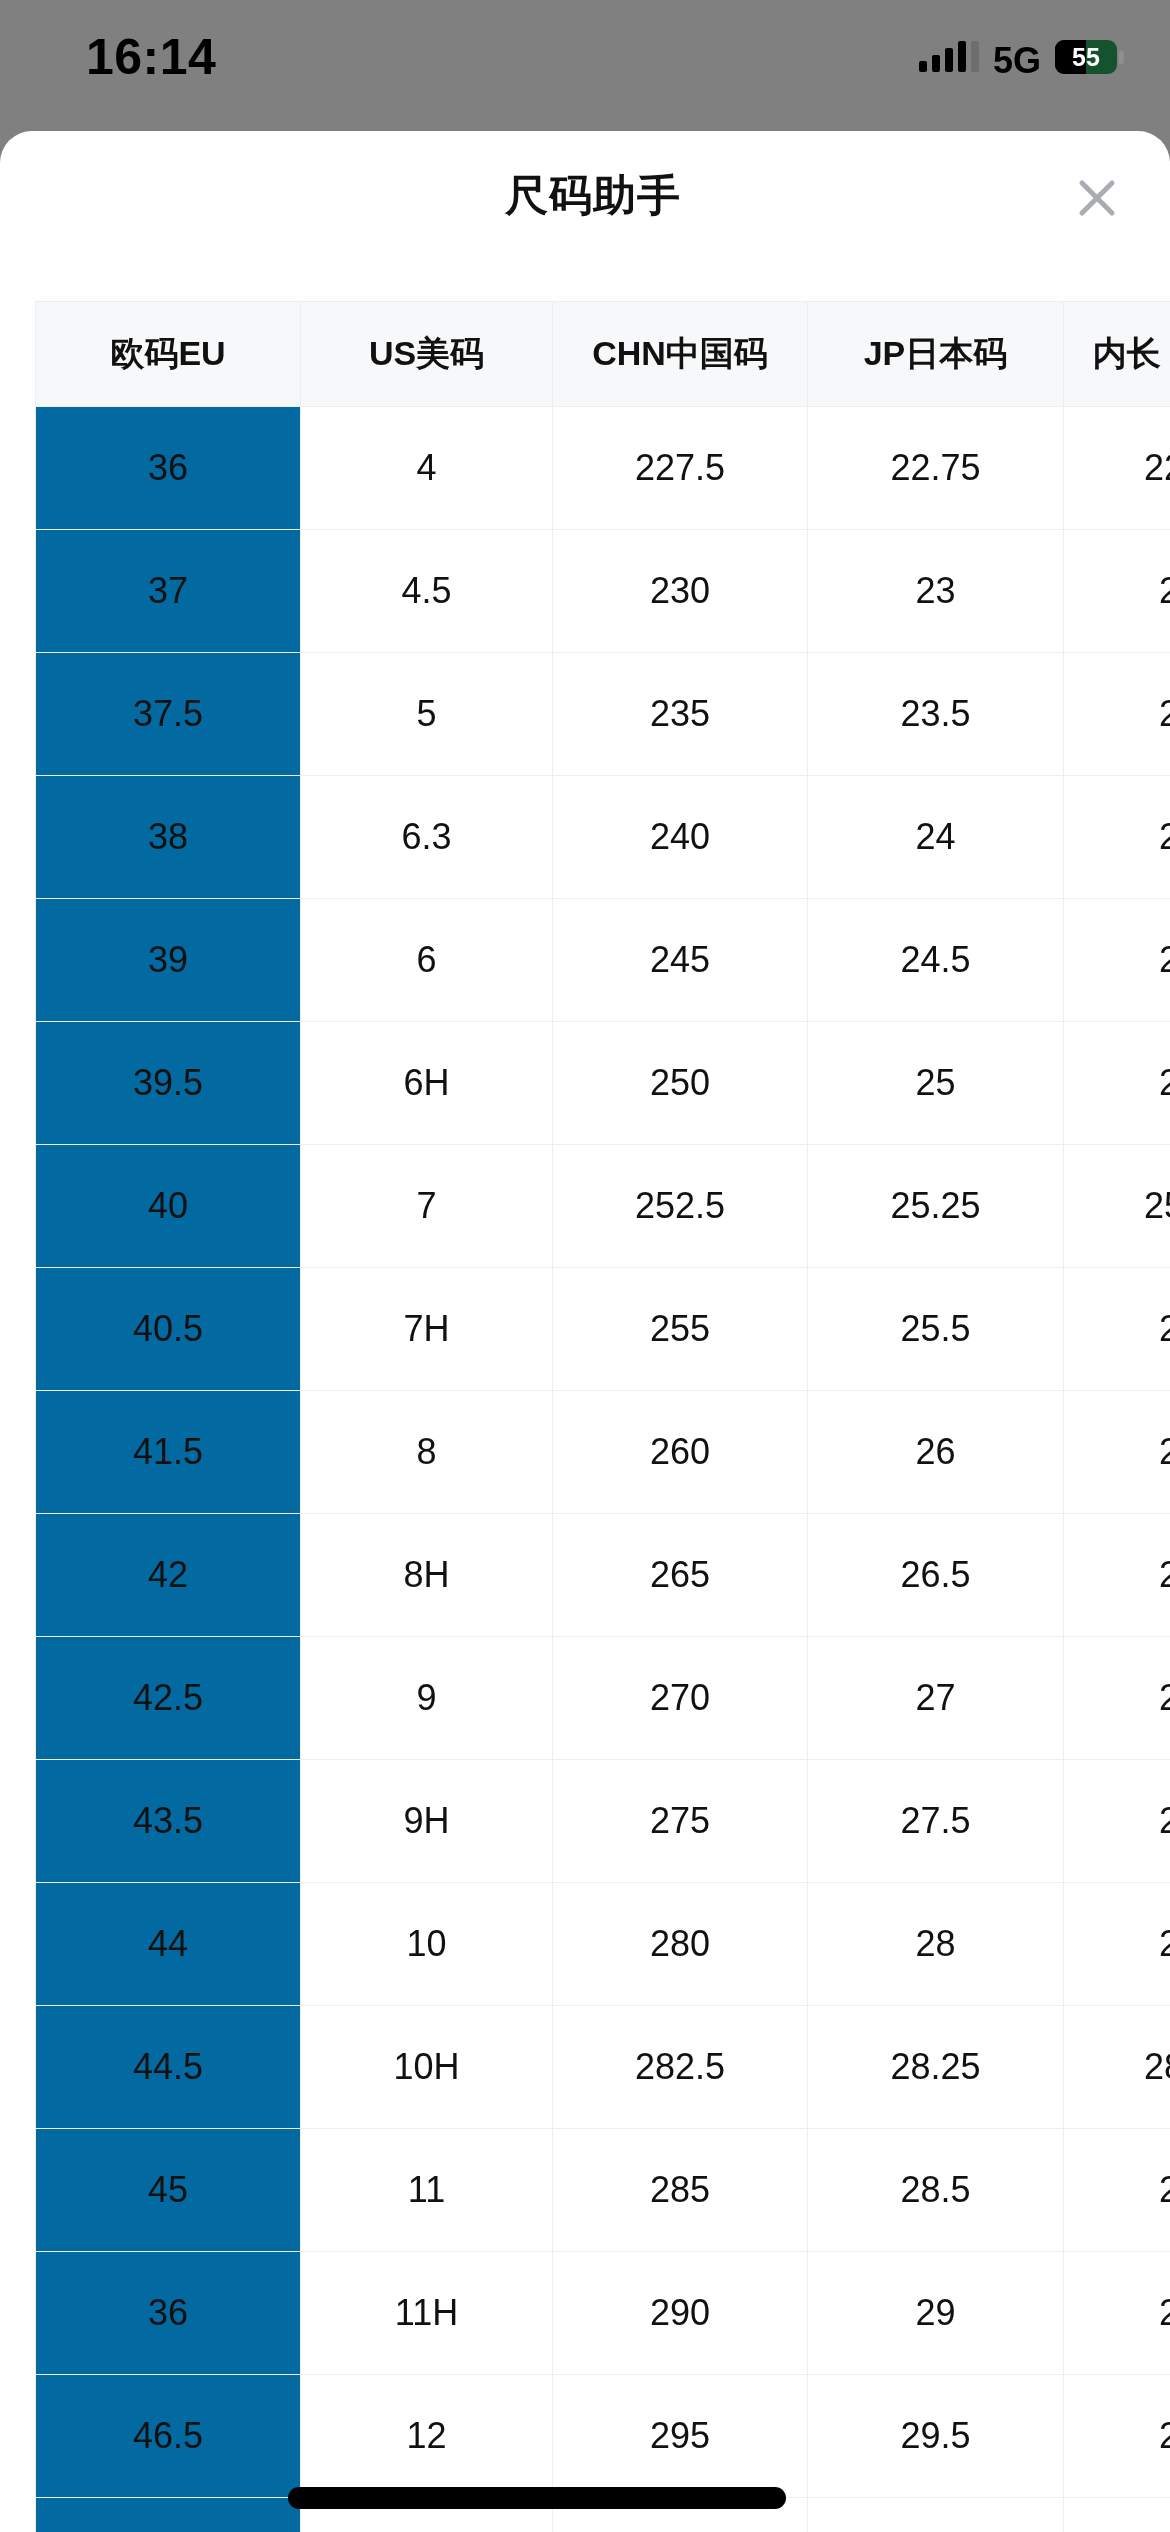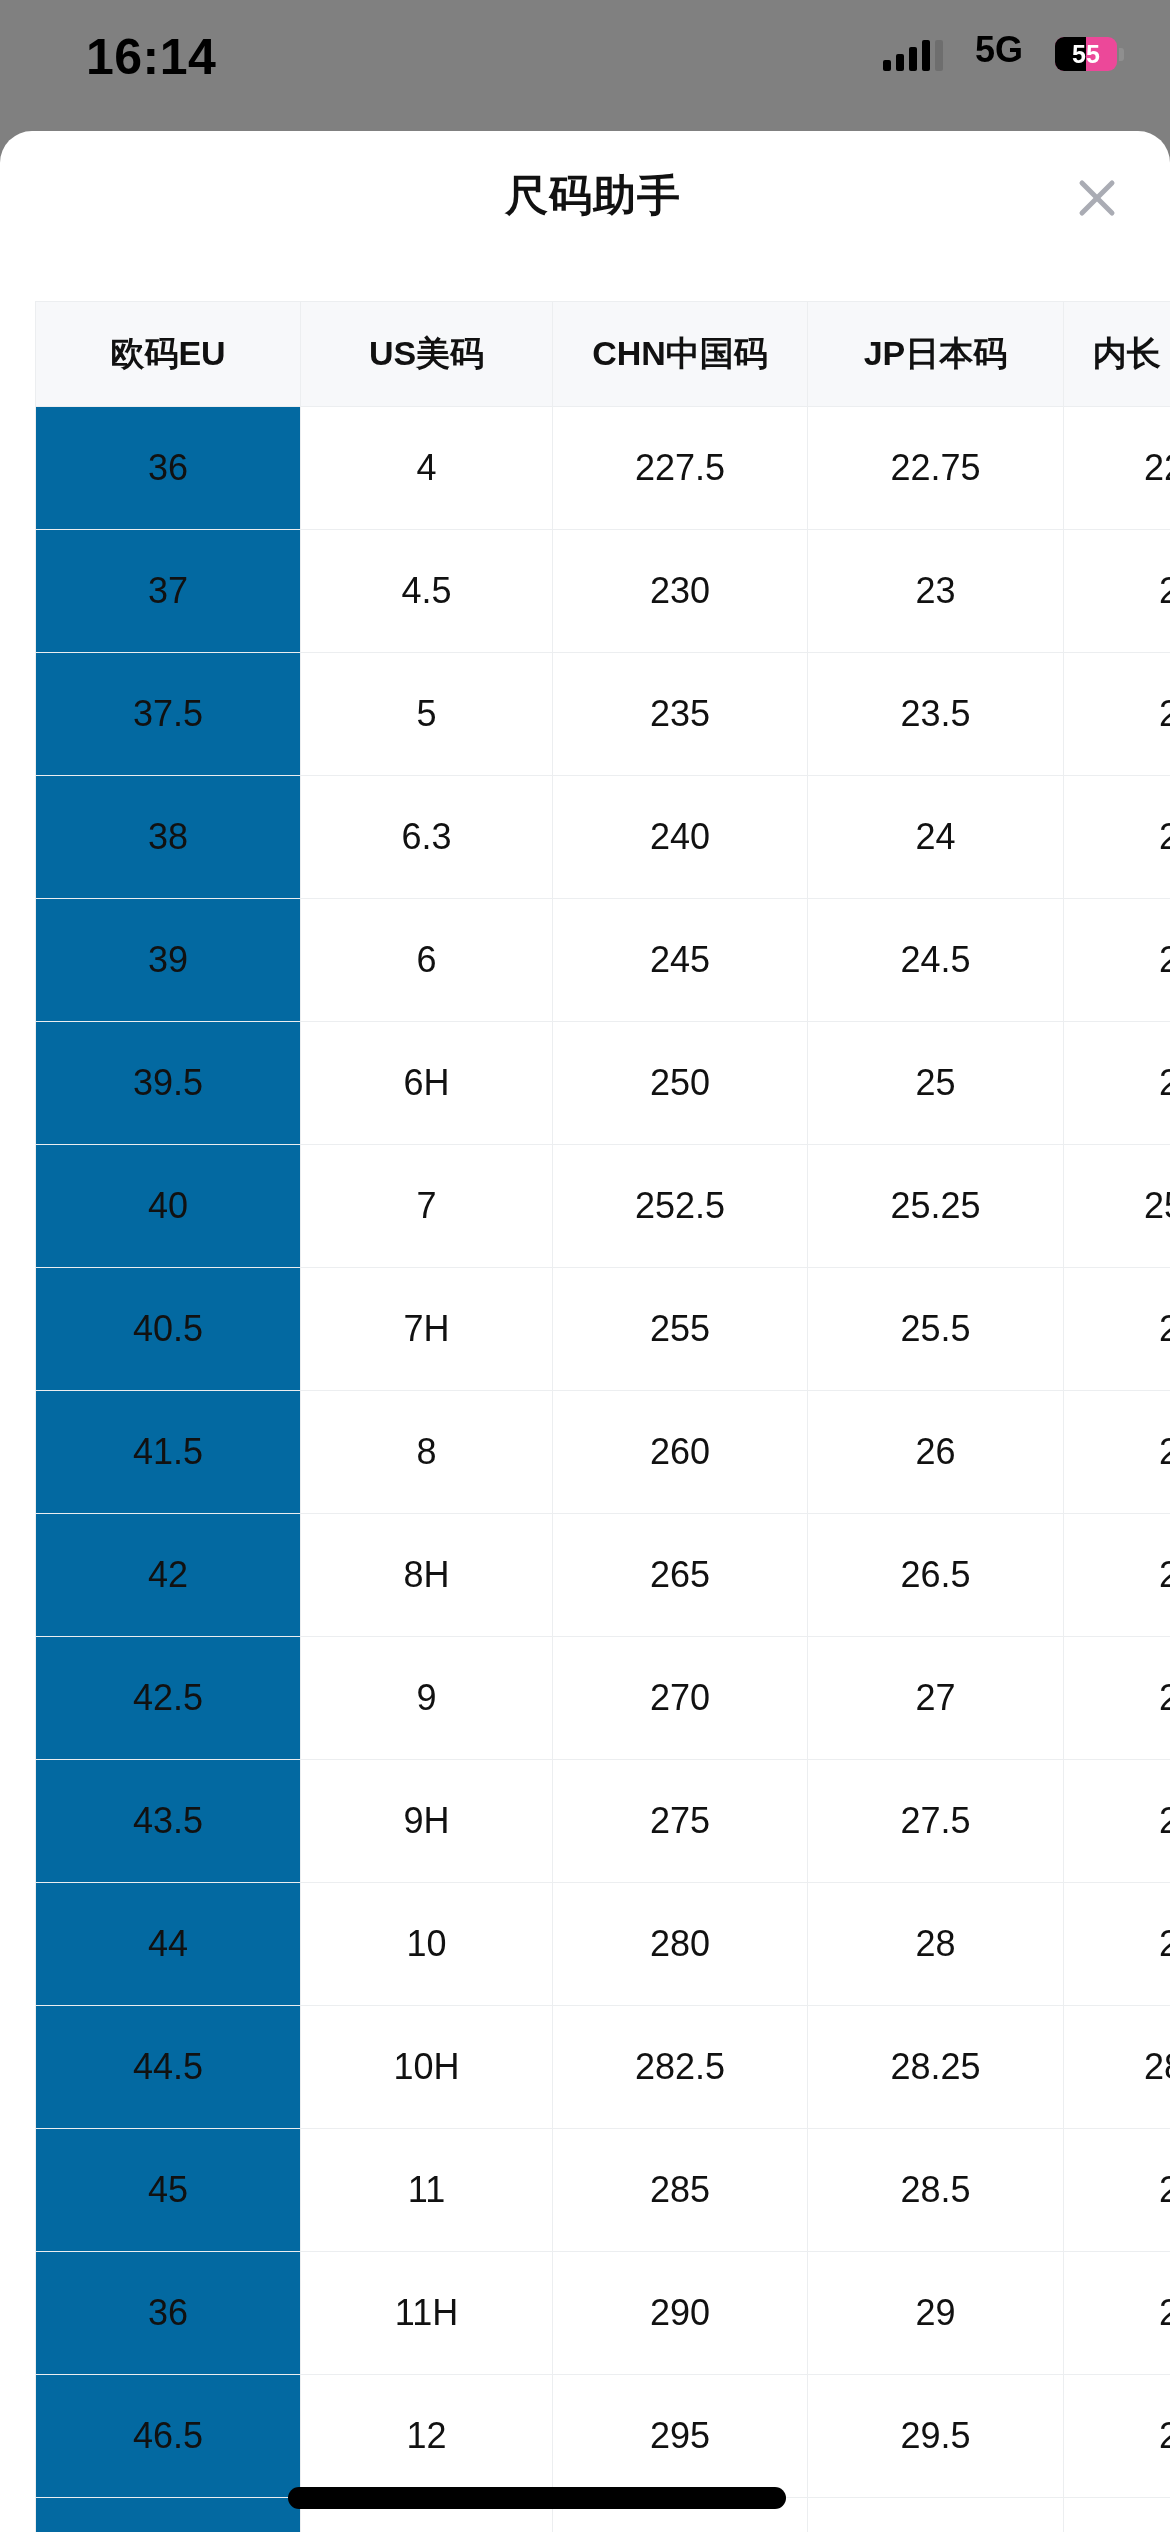--- a/index.html
+++ b/index.html
@@ -36,34 +36,34 @@
     width:46px; height:46px; border-radius:10px;
     background:#111; color:#fff;
     display:flex; align-items:center; justify-content:center;
     font-size:17px; font-weight:700; line-height:1;
     letter-spacing:-1px;
   }
   .sb-appname {
     font-size:36px; font-weight:600; color:#111;
   }
   .sb-right {
-    position:absolute; right:46px; top:29px;
-    display:flex; align-items:flex-end; gap:32px;
+    position:absolute; right:46px; top:40px;
+    display:flex; align-items:flex-start; gap:14px;
   }
   .bars { display:flex; align-items:flex-end; gap:5px; height:32px; }
   .bars i { display:block; width:8px; background:#000; border-radius:2px; }
   .bars i:nth-child(1){ height:11px; }
   .bars i:nth-child(2){ height:17px; }
   .bars i:nth-child(3){ height:24px; }
   .bars i:nth-child(4){ height:31px; }
   .bars i:nth-child(5){ height:31px; background:#6e6e6e; }
   .net { font-size:36px; font-weight:600; color:#000; }
   .batt {
     position:relative; width:62px; height:34px;
-    border-radius:9px; background:#ec4899; overflow:hidden;
+    border-radius:9px; background:#14532d; overflow:hidden;
     display:flex; align-items:center;
   }
   .batt .fill {
     position:absolute; left:0; top:0; bottom:0; width:50%;
     background:#000;
   }
   .batt .lvl {
     position:relative; z-index:2; width:100%;
     text-align:center; font-size:25px; font-weight:700;
     color:#ffffff; line-height:34px;

